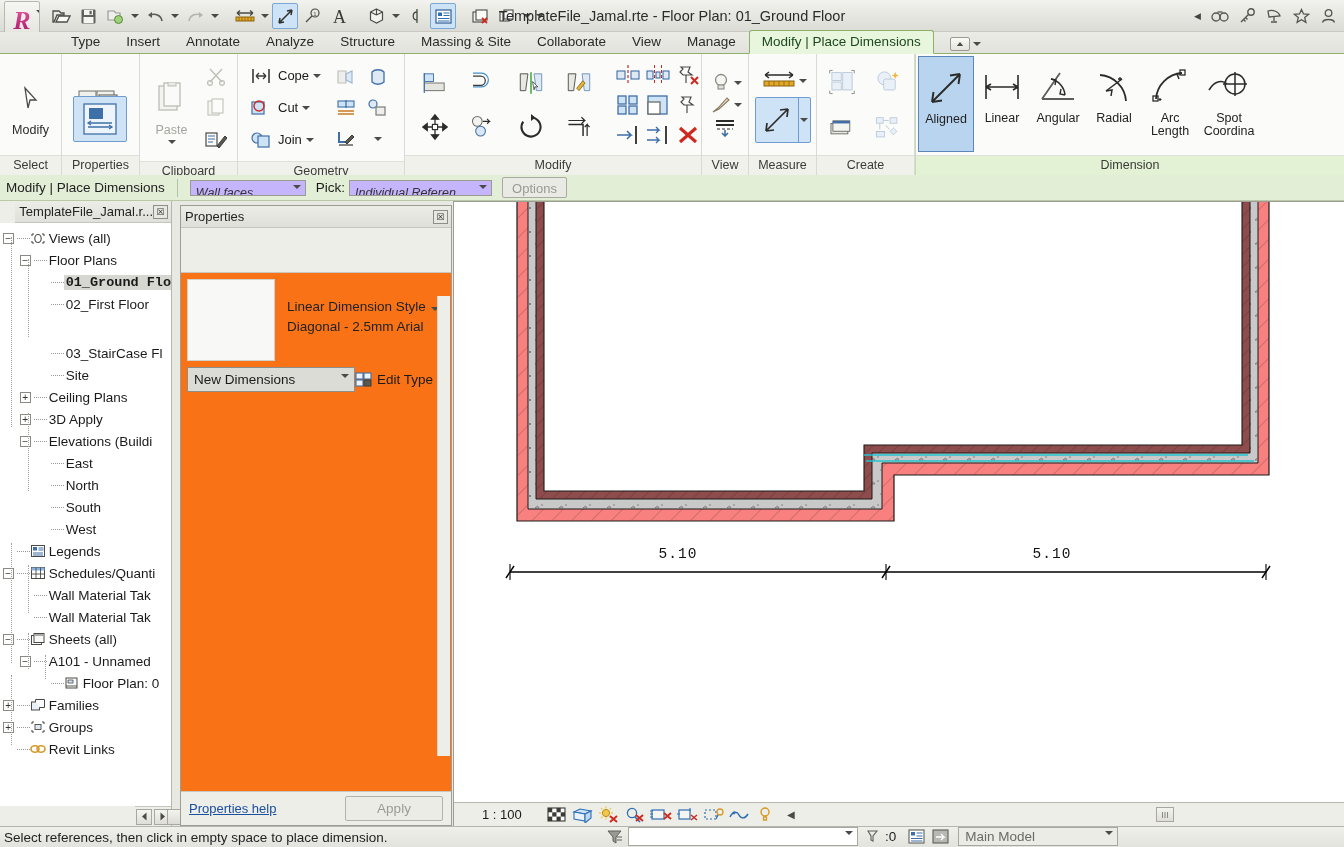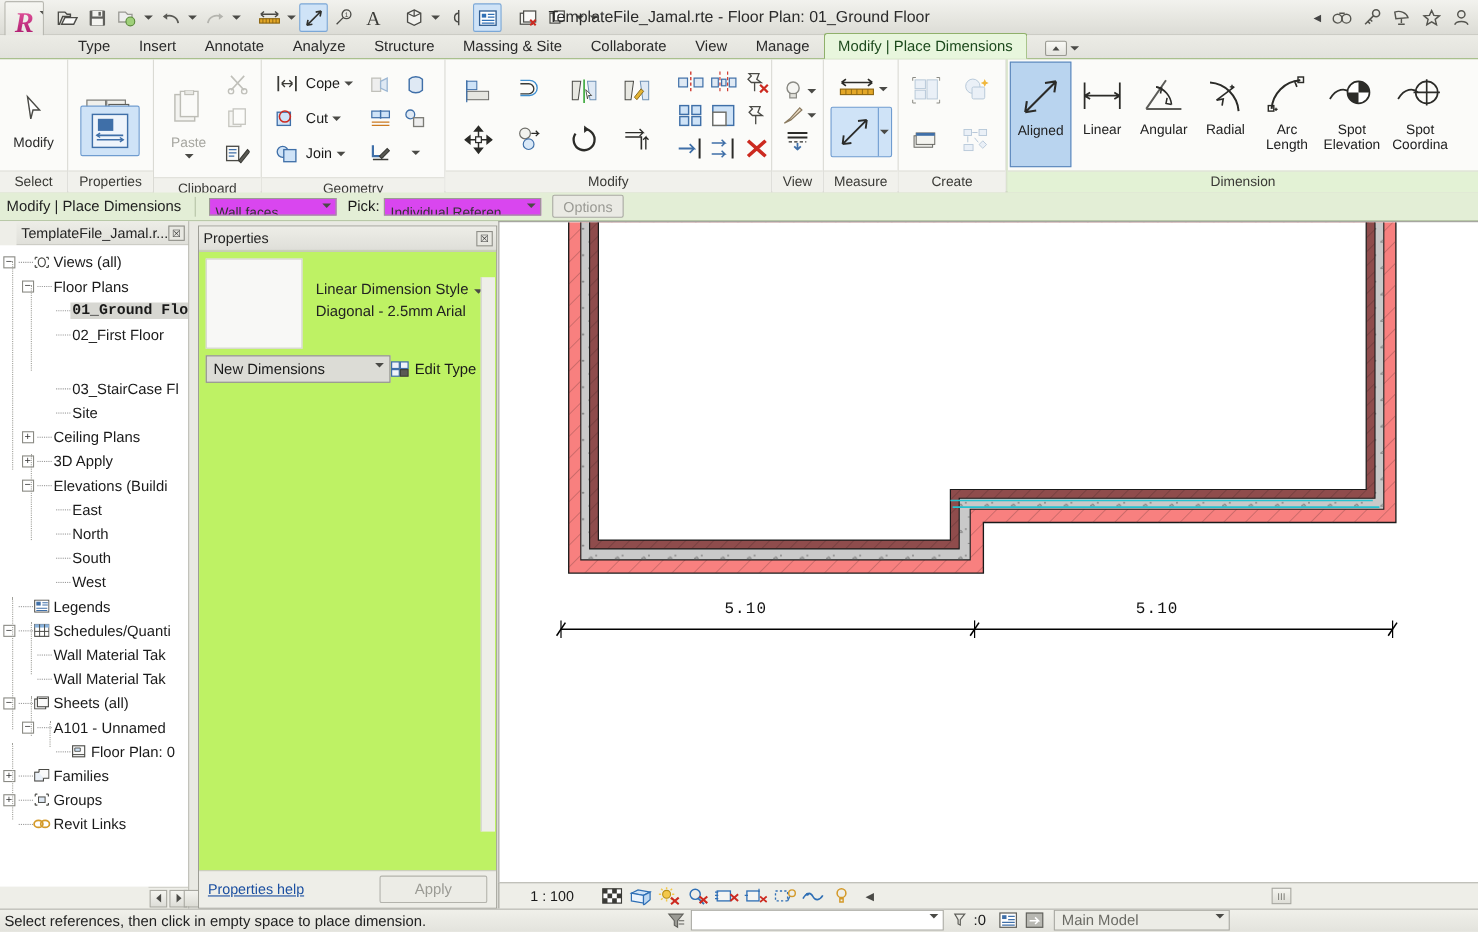--- a/index.html
+++ b/index.html
@@ -123,23 +123,23 @@
 
   
   .optbar {
     position:absolute; left:0; top:175px; width:1344px; height:26px;
     background:#e3eed6; border-bottom:1px solid #b9c9a8;
     display:flex; align-items:center; padding-left:6px; overflow:hidden;
   }
   .optbar .ctxlabel { font-size:13.5px; color:#222; }
   .opt-sep { width:1px; height:18px; background:#b5c2a6; margin:0 12px; }
   .combo {
-    position:relative; height:16px; background:#d946ef; border:1px solid #9b9b94;
+    position:relative; height:16px; background:#c4b5fd; border:1px solid #9b9b94;
     display:flex; align-items:center; padding:0 18px 0 5px; font-size:12.5px; color:#333;
-    overflow:hidden; white-space:nowrap;
+    overflow:hidden; white-space:nowrap;font-style:italic;
   }
   .combo .cv { position:relative; top:5px; }
   .combo .ar { position:absolute; right:4px; top:8px; }
   .opt-pick { font-size:13.5px; margin:0 4px 0 10px; }
   .opt-btn {
     height:21px; border:1px solid #a9a9a2; background:#eaeae4; color:#9a9a94;
     font-size:13px; padding:1px 9px 0; margin-left:10px; border-radius:2px;
   }
 
   
@@ -187,21 +187,21 @@
     display:flex; align-items:center; justify-content:center; color:#7a7a74; font-size:9px; letter-spacing:1px;
   }
 
   
   .props {
     position:absolute; left:180px; top:205px; width:272px; height:621px;
     background:#eeeee8; border:1px solid #9d9d96;
     display:flex; flex-direction:column;
   }
   .props .pal-head { background:linear-gradient(to bottom,#ededE7,#dfdfd9); }
-  .props-body { flex:1; background:#bef264; border-top:1px solid #c8c8c1; position:relative; }
+  .props-body { flex:1; background:#f97316; border-top:1px solid #c8c8c1; position:relative;margin-top:44px; }
   .type-sel { display:flex; padding:6px 6px 0 6px; }
   .type-thumb { width:88px; height:82px; border:1px solid #d2d2cc; background:#f8f8f6; }
   .type-name {
     flex:1; padding:18px 0 0 12px; font-size:13.5px; line-height:20px; color:#222;
     position:relative;
   }
   .type-name .ar { position:absolute; right:6px; top:30px; }
   .sel-row { display:flex; align-items:center; padding:6px 6px 0 6px; gap:0; }
   .sel-combo {
     width:168px; height:25px; background:#dcdcD6; border:1px solid #8e8e88;
@@ -883,31 +883,20 @@
           <span class="ic">
             <svg width="44" height="40" viewBox="0 0 44 40">
                 <path d="M8 32A28 28 0 0 1 34 6" fill="none" stroke="#2b2b28" stroke-width="1.8"></path>
                 <path d="M34 6l-5 1 2 5" fill="none" stroke="#2b2b28" stroke-width="1.5"></path>
                 <rect x="5" y="29" width="5" height="5" fill="none" stroke="#2b2b28" stroke-width="1.3"></rect>
                 <rect x="32" y="3" width="5" height="5" fill="none" stroke="#2b2b28" stroke-width="1.3"></rect>
                 <path d="M12 31v3M10.5 32.5h3" stroke="#2b2b28" stroke-width="1.2"></path>
               </svg>
           </span>
           <span class="lbl">Arc Length</span>
-        </div>
-        <div class="dim-btn wide">
-          <span class="ic">
-            <svg width="48" height="38" viewBox="0 0 48 38">
-                <path d="M4 22c6-10 14-10 18-6" fill="none" stroke="#2b2b28" stroke-width="1.6"></path>
-                <circle cx="30" cy="16" r="10" fill="#fff" stroke="#2b2b28" stroke-width="1.5"></circle>
-                <path d="M30 6a10 10 0 0 1 10 10H30z" fill="#2b2b28"></path>
-                <path d="M30 16v10a10 10 0 0 1-10-10z" fill="#2b2b28"></path>
-              </svg>
-          </span>
-          <span class="lbl">Spot Elevation</span>
         </div>
         <div class="dim-btn wide">
           <span class="ic">
             <svg width="48" height="38" viewBox="0 0 48 38">
                 <path d="M4 22c6-10 14-10 18-6" fill="none" stroke="#2b2b28" stroke-width="1.6"></path>
                 <circle cx="30" cy="16" r="10" fill="none" stroke="#2b2b28" stroke-width="1.5"></circle>
                 <path d="M30 4v24M18 16h24" stroke="#2b2b28" stroke-width="1.5"></path>
               </svg>
           </span>
           <span class="lbl">Spot Coordina</span>

